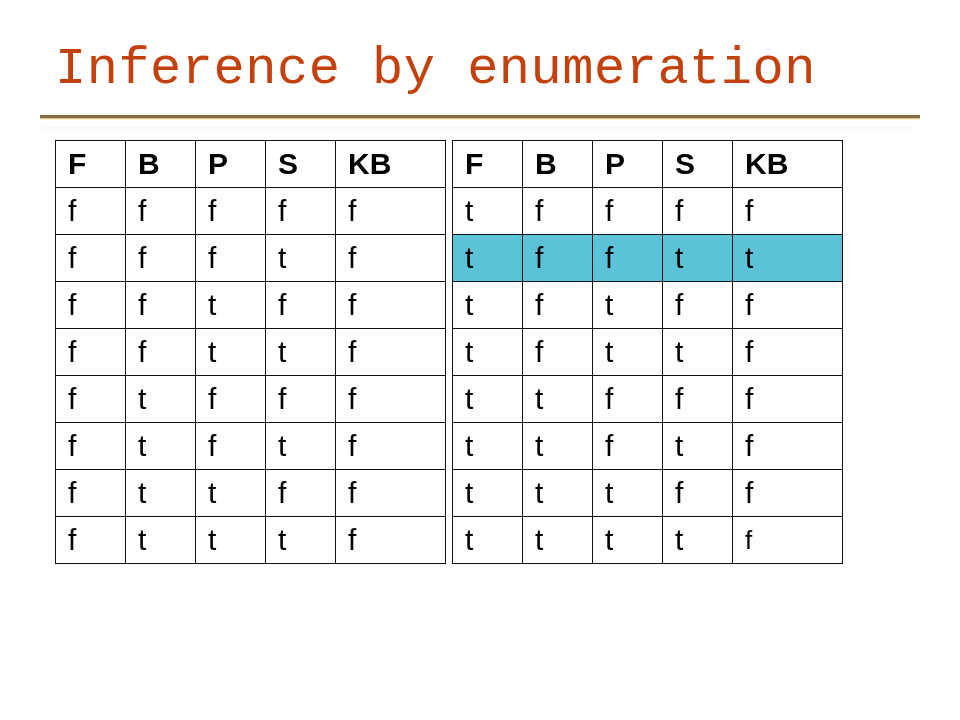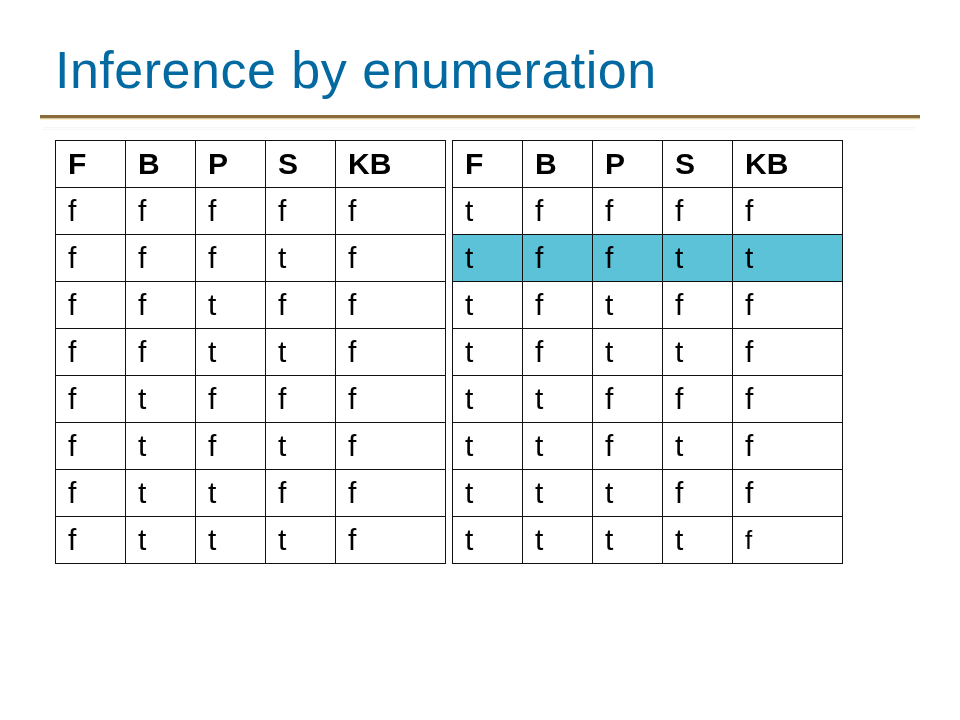--- a/index.html
+++ b/index.html
@@ -9,23 +9,24 @@
     background: #fff;
     font-family: Verdana, Geneva, sans-serif;
     position: relative;
     overflow: hidden;
   }
   .title {
     position: absolute;
     left: 55px;
     top: 40px;
     font-size: 52px;
-    color: #0369a1;
+    color: #c2410c;
     font-weight: 400;
     letter-spacing: 0.5px;
+    font-family: Liberation Mono, monospace;
   }
   .rule {
     position: absolute;
     left: 40px;
     right: 40px;
     top: 115px;
     height: 6px;
   }
   .rule::before {
     content: "";

